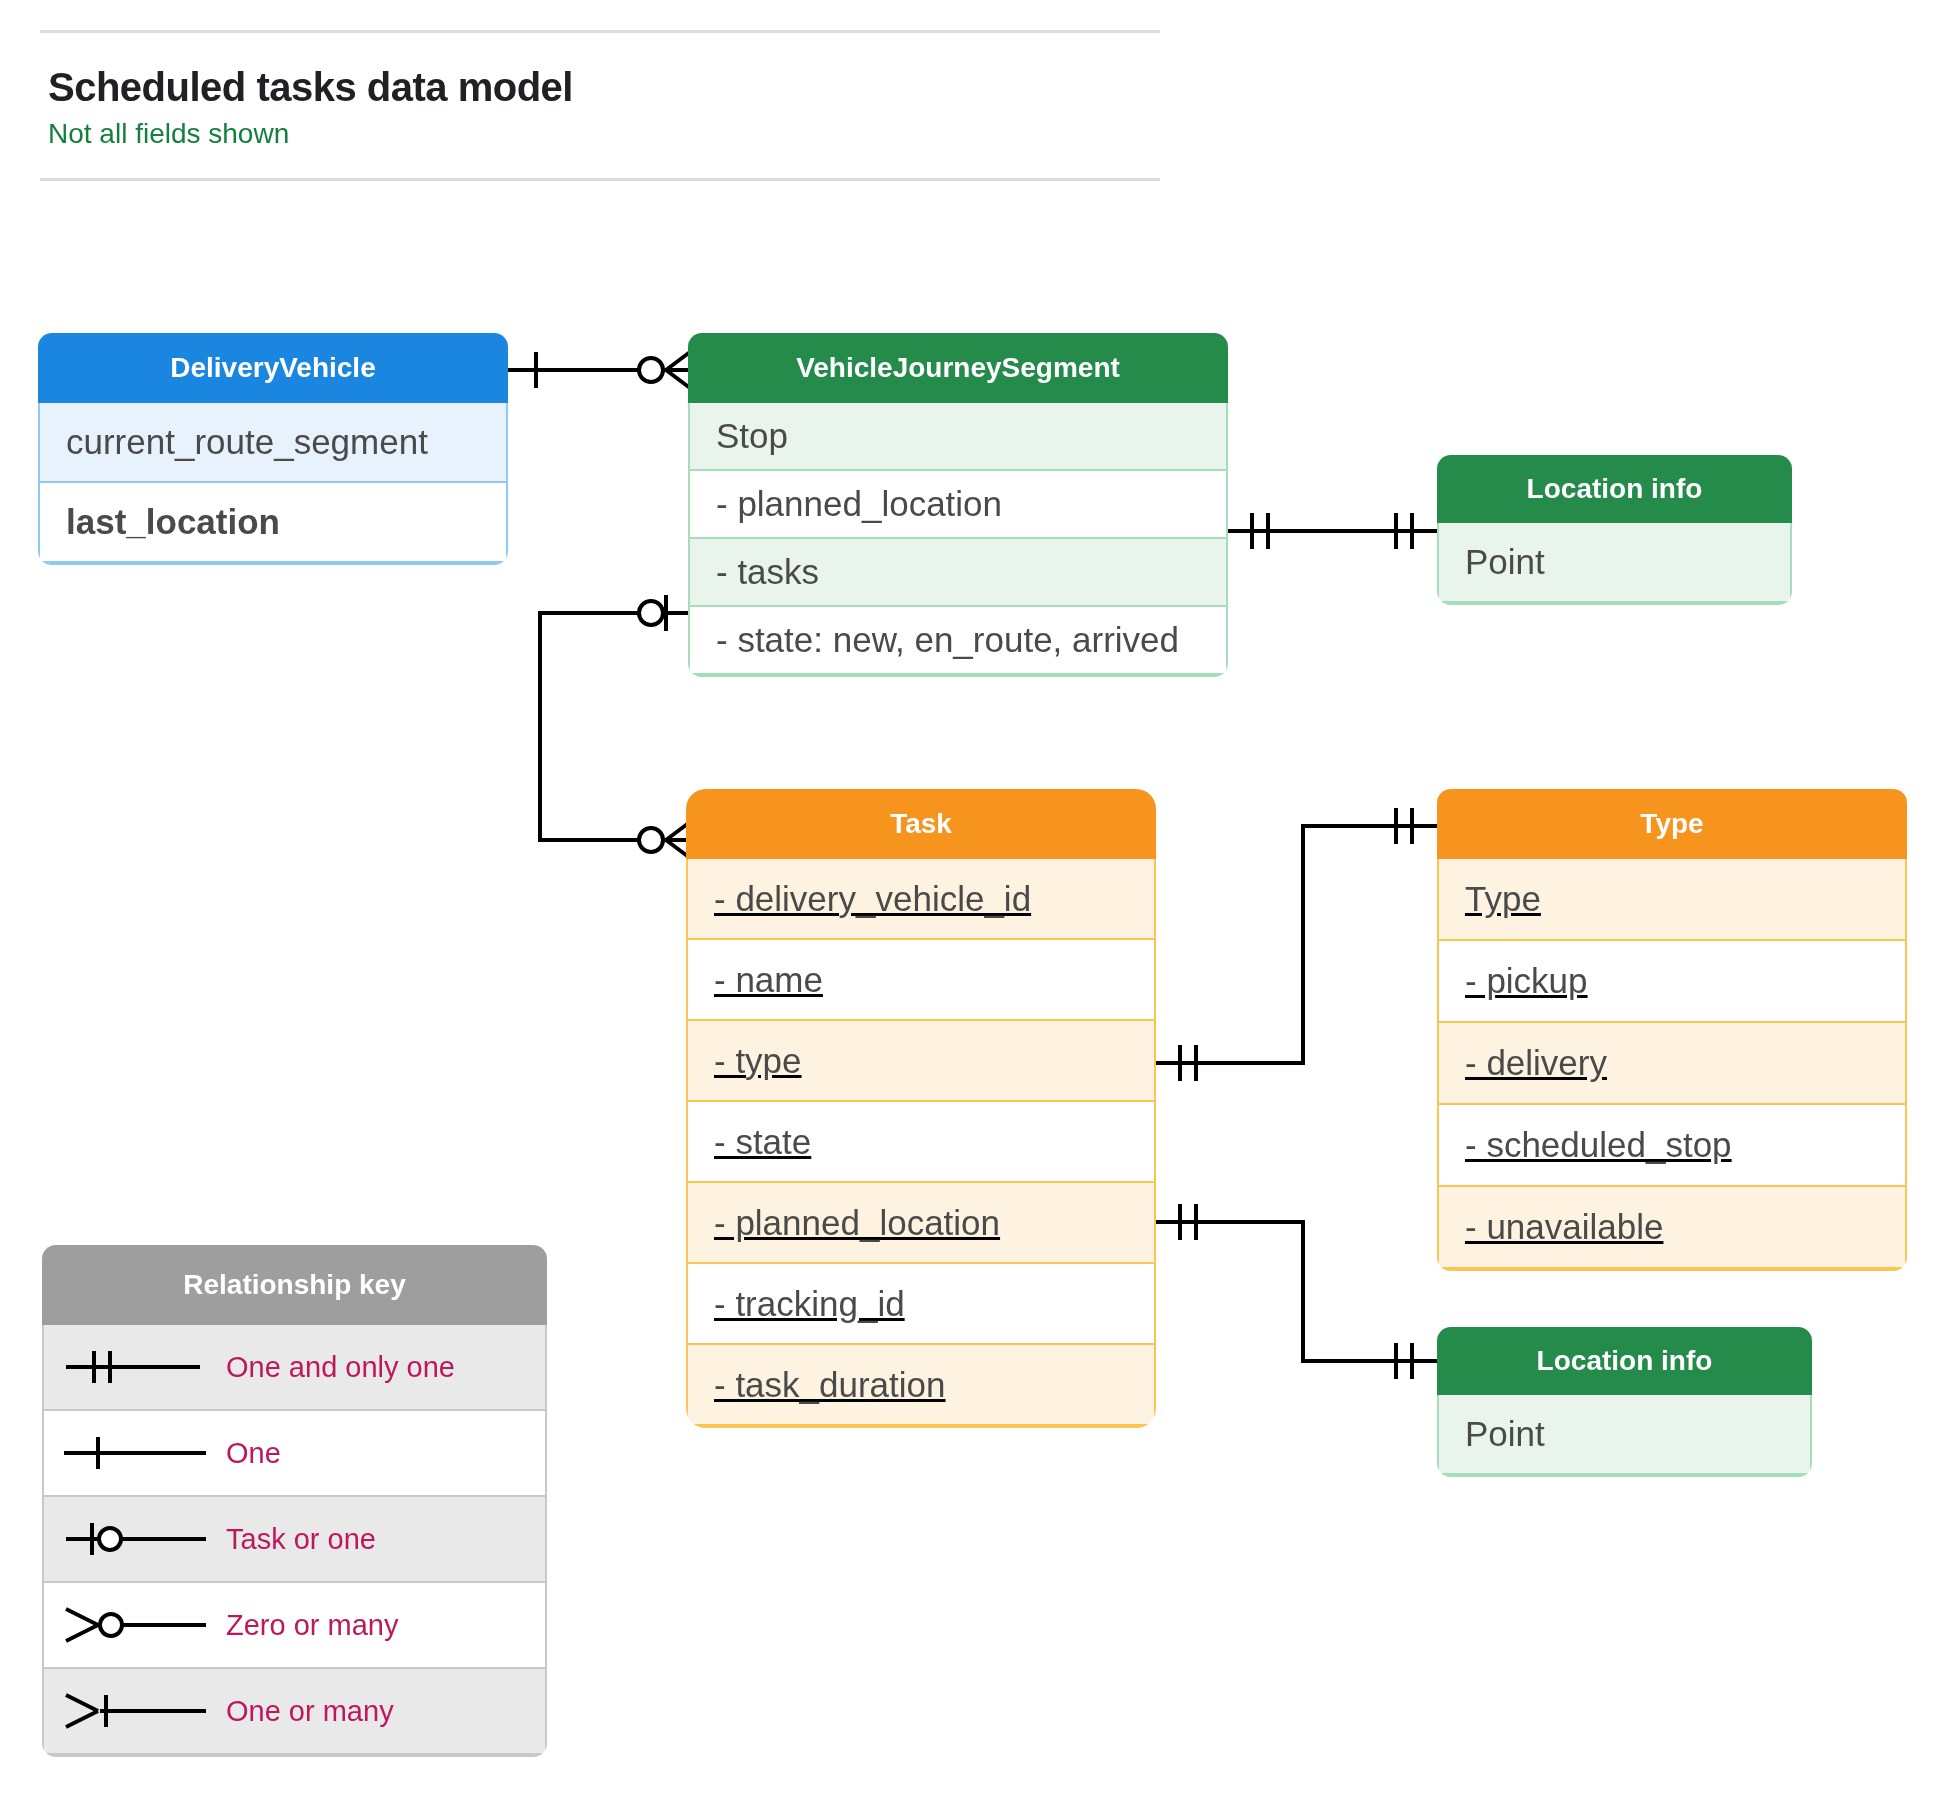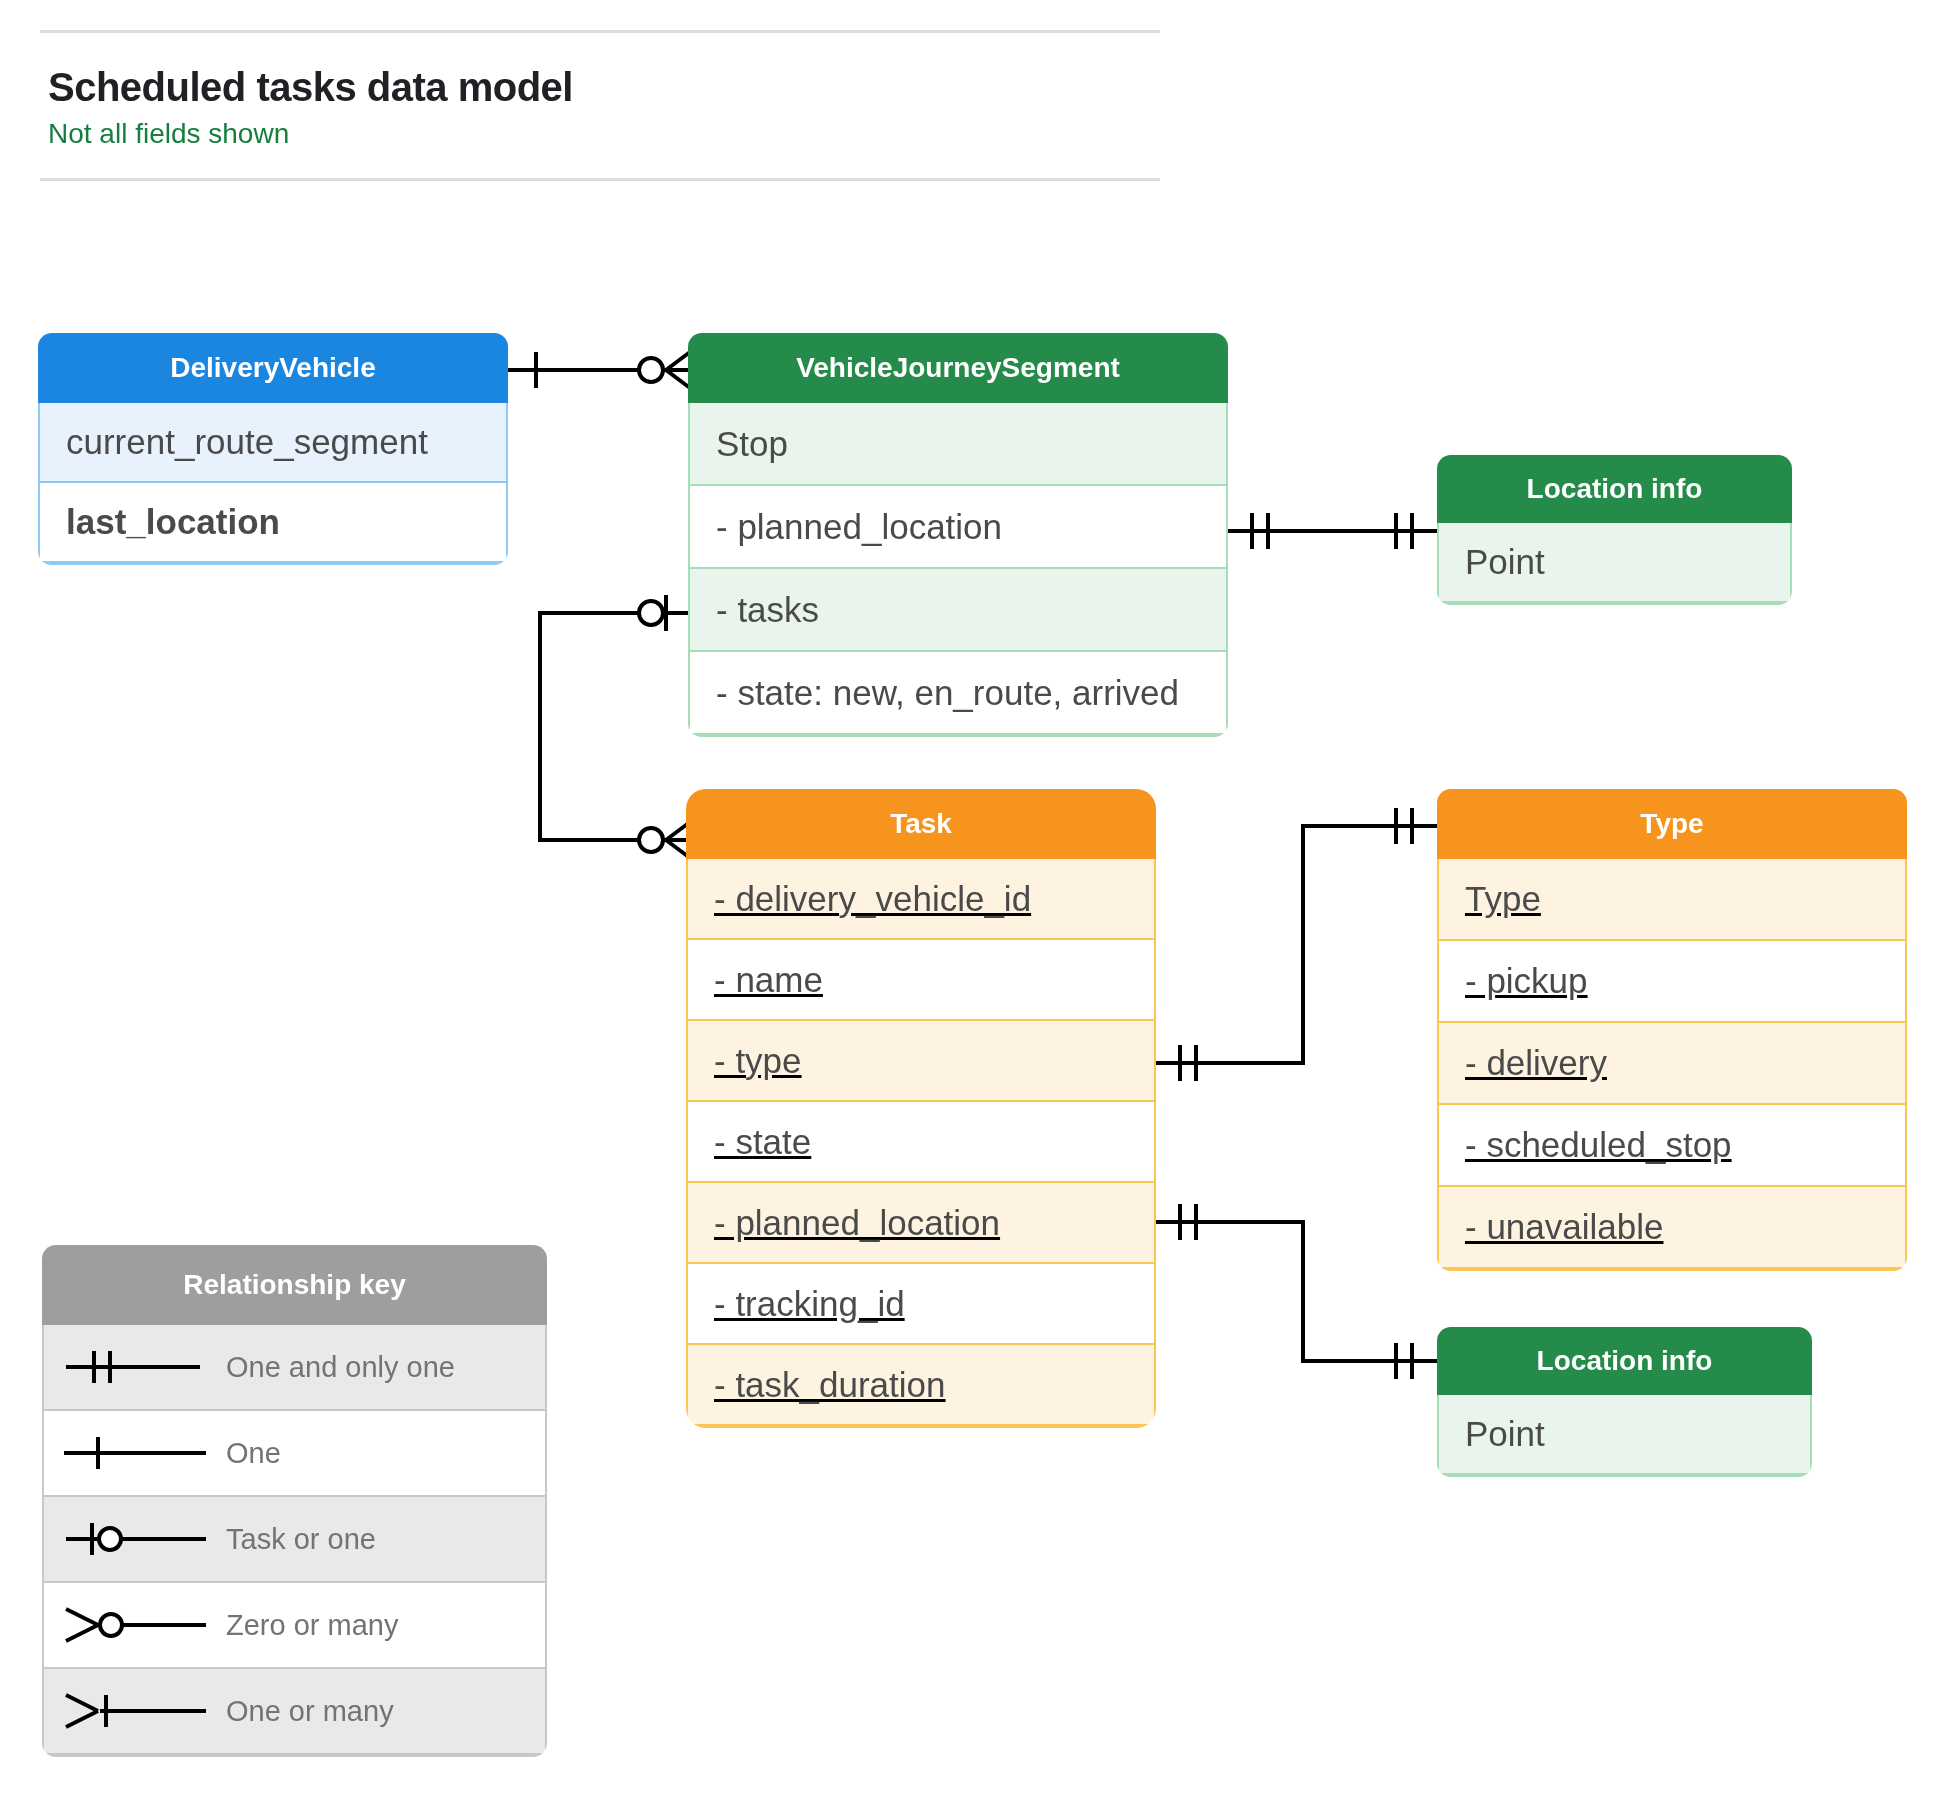--- a/index.html
+++ b/index.html
@@ -95,21 +95,21 @@
   .theme-gray .entity-row.tint { background: #e9e9e9; }
   .theme-gray .entity-row.plain { background: #ffffff; }
 
   
   #ent-delivery-vehicle { left: 38px;   top: 333px;  width: 470px; }
   #ent-delivery-vehicle .entity-header { height: 70px; }
   #ent-delivery-vehicle .entity-row { height: 80px; }
 
   #ent-vehicle-journey-segment { left: 688px; top: 333px; width: 540px; }
   #ent-vehicle-journey-segment .entity-header { height: 70px; }
-  #ent-vehicle-journey-segment .entity-row { height: 83px; }
+  #ent-vehicle-journey-segment .entity-row { height: 68px; }
 
   #ent-location-info-1 { left: 1437px; top: 455px; width: 355px; }
   #ent-location-info-1 .entity-header { height: 68px; }
   #ent-location-info-1 .entity-row { height: 80px; }
 
   #ent-task { left: 686px; top: 789px; width: 470px; border-radius: 20px; }
   #ent-task .entity-header { height: 70px; }
   #ent-task .entity-row { height: 81px; }
 
   #ent-type { left: 1437px; top: 789px; width: 470px; }
@@ -117,21 +117,21 @@
   #ent-type .entity-row { height: 82px; }
 
   #ent-location-info-2 { left: 1437px; top: 1327px; width: 375px; }
   #ent-location-info-2 .entity-header { height: 68px; }
   #ent-location-info-2 .entity-row { height: 80px; }
 
   #ent-relationship-key { left: 42px; top: 1245px; width: 505px; }
   #ent-relationship-key .entity-header { height: 80px; }
   #ent-relationship-key .entity-row {
     height: 86px; padding-left: 0;
-    font-size: 29px; color: #737373;
+    font-size: 29px; color: #be185d;
   }
   .legend-sym { width: 178px; flex: 0 0 178px; display: flex;
      align-items: center; justify-content: center; }
   .legend-label { padding-left: 4px; }
 
   
   #connectors {
     position: absolute;
     left: 0; top: 0;
     width: 1940px; height: 1805px;

